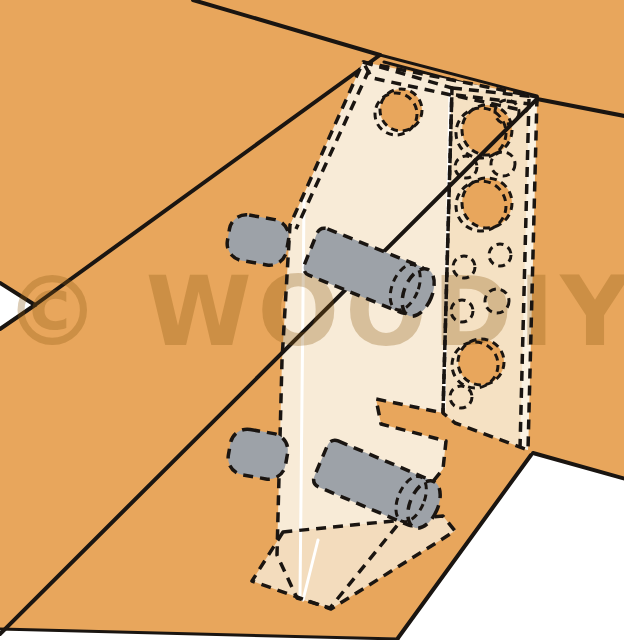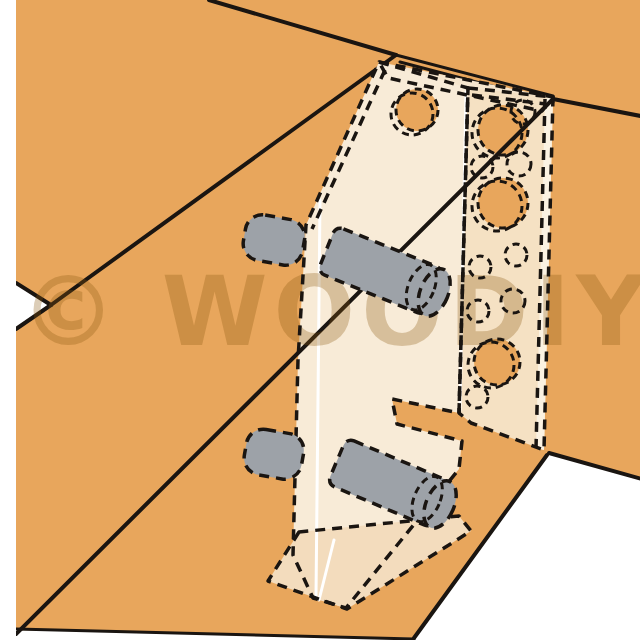--- a/index.html
+++ b/index.html
@@ -1,16 +1,16 @@
 <!DOCTYPE html>
 <html style="--background-white: #ffffff; --board-orange: #e8a65c; --line-black: #1a1511; --bracket-web-cream: #f8ebd7; --bracket-plate-cream: #f5e1c3; --bracket-top-band: #f6e6ce; --bracket-edge-strip: #fbf2e2; --bracket-base-flange: #f3dcbd; --dowel-gray: #9da2a8; --crease-white: #ffffff; --watermark-tint: rgba(138,90,16,0.30);"><head>
 <meta charset="utf-8">
 <style>
   html,body{margin:0;padding:0;background:#fff;}
-  .stage{width:624px;height:640px;position:relative;overflow:hidden;background:var(--background-white,#fff);padding-left:16px;}
+  .stage{width:624px;height:640px;position:relative;overflow:hidden;background:var(--background-white,#fff);}
   svg{display:block;}
   .solid{stroke:var(--line-black,#1a1511);stroke-width:4;fill:none;stroke-linecap:round;}
   .solid-thin{stroke:var(--line-black,#1a1511);stroke-width:3;fill:none;stroke-linecap:round;}
   .dash{stroke:var(--line-black,#1a1511);stroke-width:3.5;fill:none;stroke-dasharray:10 7;stroke-linejoin:round;}
   .dash-fill{stroke:var(--line-black,#1a1511);stroke-width:3.5;stroke-dasharray:10 7;stroke-linejoin:round;}
   .dash-small{stroke:var(--line-black,#1a1511);stroke-width:3;fill:none;stroke-dasharray:7 5;}
   .crease{stroke:var(--crease-white,#ffffff);stroke-width:3;fill:none;stroke-linecap:round;}
   .wm{font-family:"DejaVu Sans","Liberation Sans",sans-serif;font-weight:bold;font-size:96px;letter-spacing:6px;fill:var(--watermark-tint,rgba(138,90,16,.30));}
 </style>
 </head>

